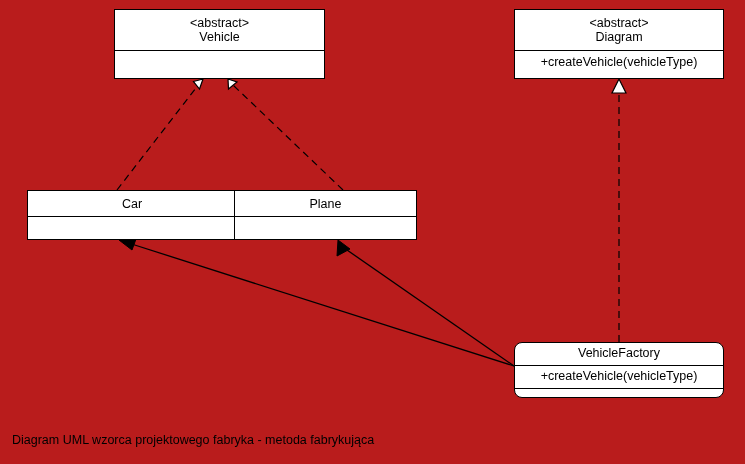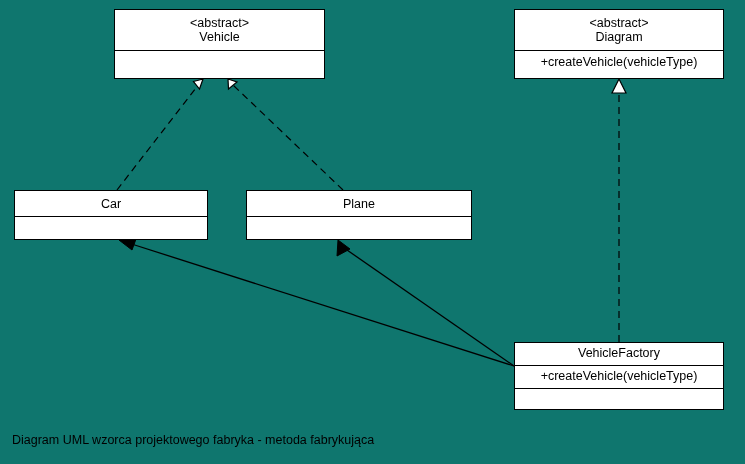--- a/index.html
+++ b/index.html
@@ -8,21 +8,21 @@
     background: #ffffff;
   }
   body {
     font-family: "Liberation Sans", sans-serif;
     color: #000000;
   }
   #canvas {
     position: relative;
     width: 745px;
     height: 464px;
-    background: #0f766e;
+    background: #b91c1c;
     overflow: hidden;
   }
   #edges {
     position: absolute;
     left: 0;
     top: 0;
     width: 745px;
     height: 464px;
   }
   .uml-class {
@@ -116,35 +116,35 @@
   <div class="uml-class" style="left:514px; top:9px; width:210px; height:70px;">
     <div class="compartment comp-header divided" style="height:41px;">
       <span class="stereotype">&lt;abstract&gt;</span>
       <span class="cname">Diagram</span>
     </div>
     <div class="compartment comp-members" style="height:27px;">
       <span>+createVehicle(vehicleType)</span>
     </div>
   </div>
 
-  <div class="uml-class" style="left:14px; top:190px; width:194px; height:50px;">
+  <div class="uml-class" style="left:27px; top:190px; width:210px; height:50px;">
     <div class="compartment comp-header divided" style="height:26px;">
       <span class="cname">Car</span>
     </div>
     <div class="compartment comp-empty" style="height:22px;"></div>
   </div>
 
-  <div class="uml-class" style="left:246px; top:190px; width:226px; height:50px;">
+  <div class="uml-class" style="left:234px; top:190px; width:183px; height:50px;">
     <div class="compartment comp-header divided" style="height:26px;">
       <span class="cname">Plane</span>
     </div>
     <div class="compartment comp-empty" style="height:22px;"></div>
   </div>
 
-  <div class="uml-class" style="left:514px; top:342px; width:210px; height:68px;">
+  <div class="uml-class" style="left:514px; top:342px; width:210px; height:56px;border-radius:8px;">
     <div class="compartment comp-header divided" style="height:23px; padding-top:3px;">
       <span class="cname">VehicleFactory</span>
     </div>
     <div class="compartment comp-members divided" style="height:23px; padding-top:3px;">
       <span>+createVehicle(vehicleType)</span>
     </div>
     <div class="compartment comp-empty" style="height:20px;"></div>
   </div>
 
   <div class="caption" style="left:12px; top:433px;">Diagram UML wzorca projektowego fabryka - metoda fabrykująca</div>

